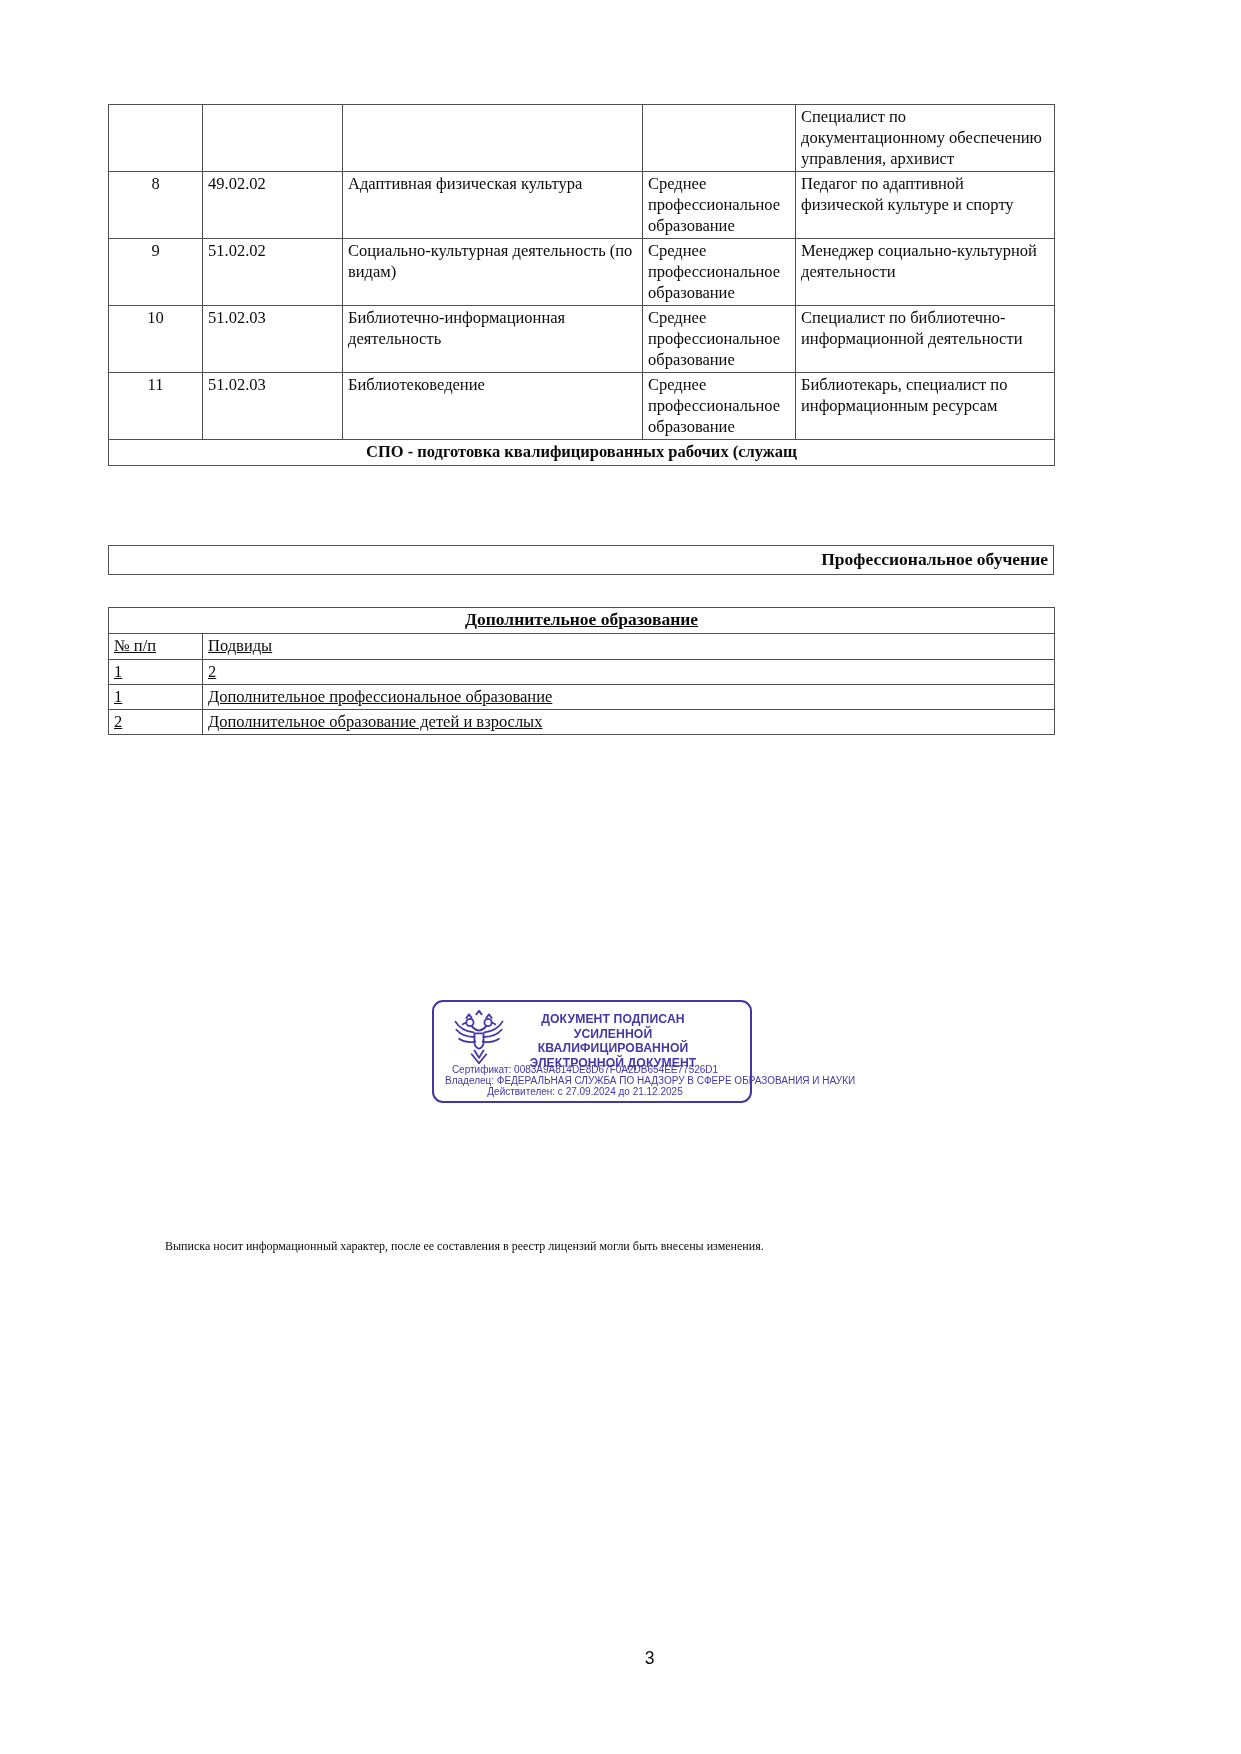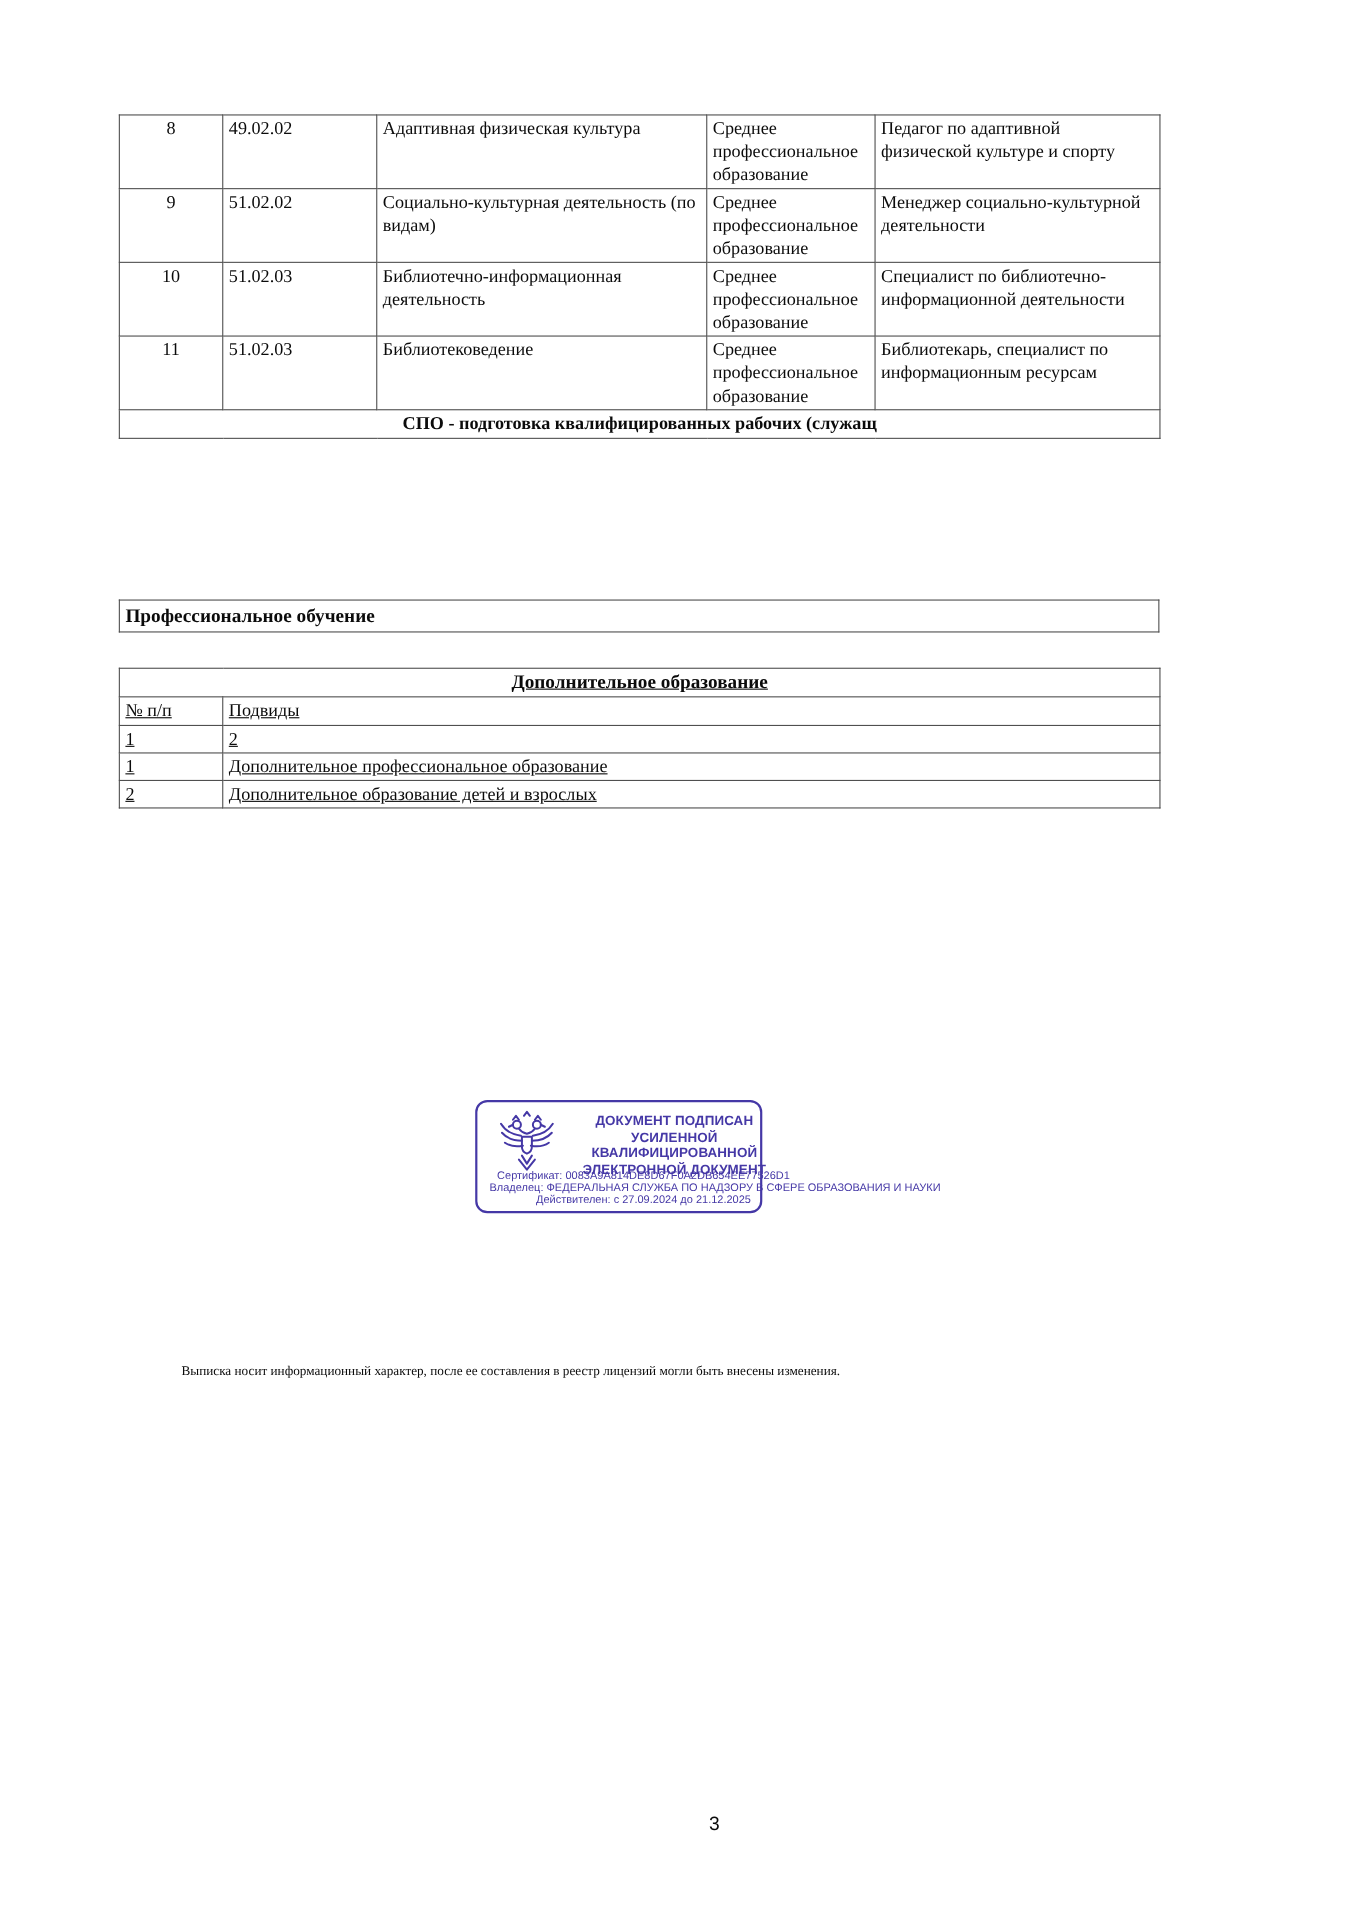--- a/index.html
+++ b/index.html
@@ -19,35 +19,35 @@
     padding:1px 5px 2px 5px;
     vertical-align:top;
     overflow:hidden;
   }
   .main-table { top:104px; }
   .c-num  { text-align:center; }
   .section-cell { font-weight:bold; text-align:center; }
   .qual-cell { padding-right:26px; }
   
   .prof-table { top:545px; }
-  .prof-table td { font-weight:bold; text-align:left; font-size:17.5px; padding:3px 5px; }
+  .prof-table td { font-weight:bold; text-align:right; font-size:17.5px; padding:3px 5px; }
   
   .add-table { top:607px;text-decoration:underline; }
   .add-title td { font-weight:bold; text-align:center; font-size:17.5px; }
   .t-center { text-align:left; }
   
   .order-para {
     position:absolute; left:108px; top:878px; width:1026px;
     font-size:18.5px; line-height:31px;
   }
   .order-line1 { display:block; text-align:justify; text-align-last:justify; }
   .order-line2 { display:block; text-align:left; }
   
   .stamp {
-    position:absolute; left:432px; top:1000px; width:261px; height:103px;
+    position:absolute; left:432px; top:1000px; width:320px; height:103px;
     border:2px solid #4538a6; border-radius:11px;
     font-family:"Liberation Sans", sans-serif; color:#4538a6;
     background:#fff; box-sizing:border-box;
   }
   .stamp-eagle { position:absolute; left:14px; top:6px; width:62px; height:58px; }
   .stamp-title {
     position:absolute; left:68px; top:10px; width:222px;
     text-align:center; font-weight:bold; font-size:12.2px; line-height:14.6px;
     letter-spacing:0.1px;
   }
@@ -73,20 +73,27 @@
 
   <table class="doc-table main-table">
     <colgroup>
       <col style="width:94px">
         <col style="width:140px">
         <col style="width:300px">
         <col style="width:153px">
         <col style="width:259px">
     </colgroup>
     <tbody>
+      <tr style="height:67px">
+        <td class="c-num"></td>
+        <td></td>
+        <td></td>
+        <td></td>
+        <td class="qual-cell">Специалист по документационному обеспечению управления, архивист</td>
+      </tr>
       <tr style="height:65px">
         <td class="c-num">8</td>
         <td>49.02.02</td>
         <td>Адаптивная физическая культура</td>
         <td>Среднее профессиональное образование</td>
         <td class="qual-cell">Педагог по адаптивной физической культуре и спорту</td>
       </tr>
       <tr style="height:65px">
         <td class="c-num">9</td>
         <td>51.02.02</td>

